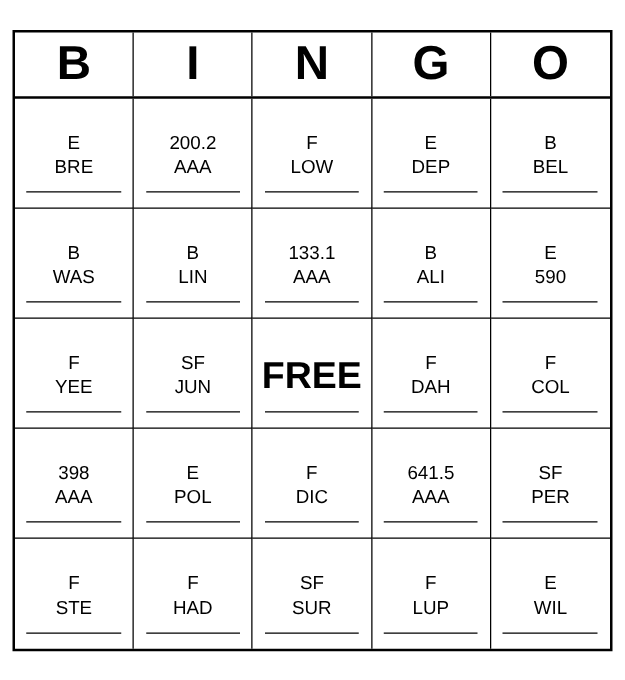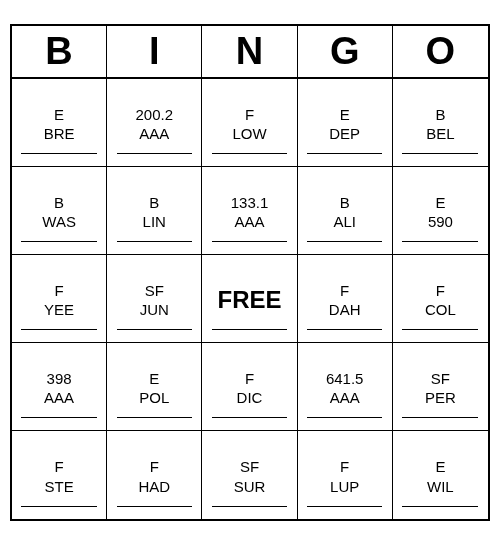--- a/index.html
+++ b/index.html
@@ -63,21 +63,21 @@
       justify-content: center;
     }
     .cell-line {
       position: absolute;
       bottom: 12px;
       left: 10%;
       width: 80%;
       border-bottom: 1px solid #000;
     }
     .free-cell {
-      font-size: 24px;
+      font-size: 30px;
       font-weight: bold;
     }
   </style>
 </head>
 <body>
 
 <div class="bingo-card">
   <div class="bingo-header">
   <div class="bingo-header-cell">B</div>
       <div class="bingo-header-cell">I</div>

